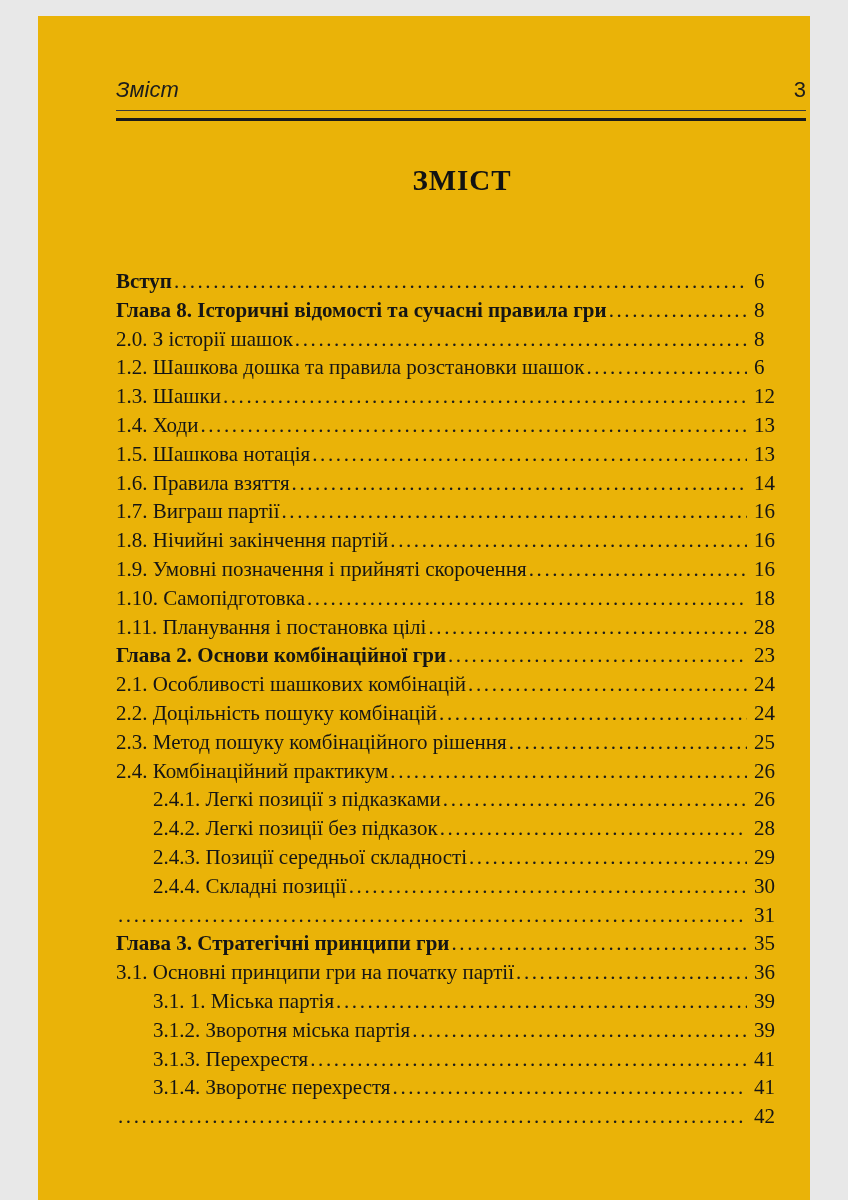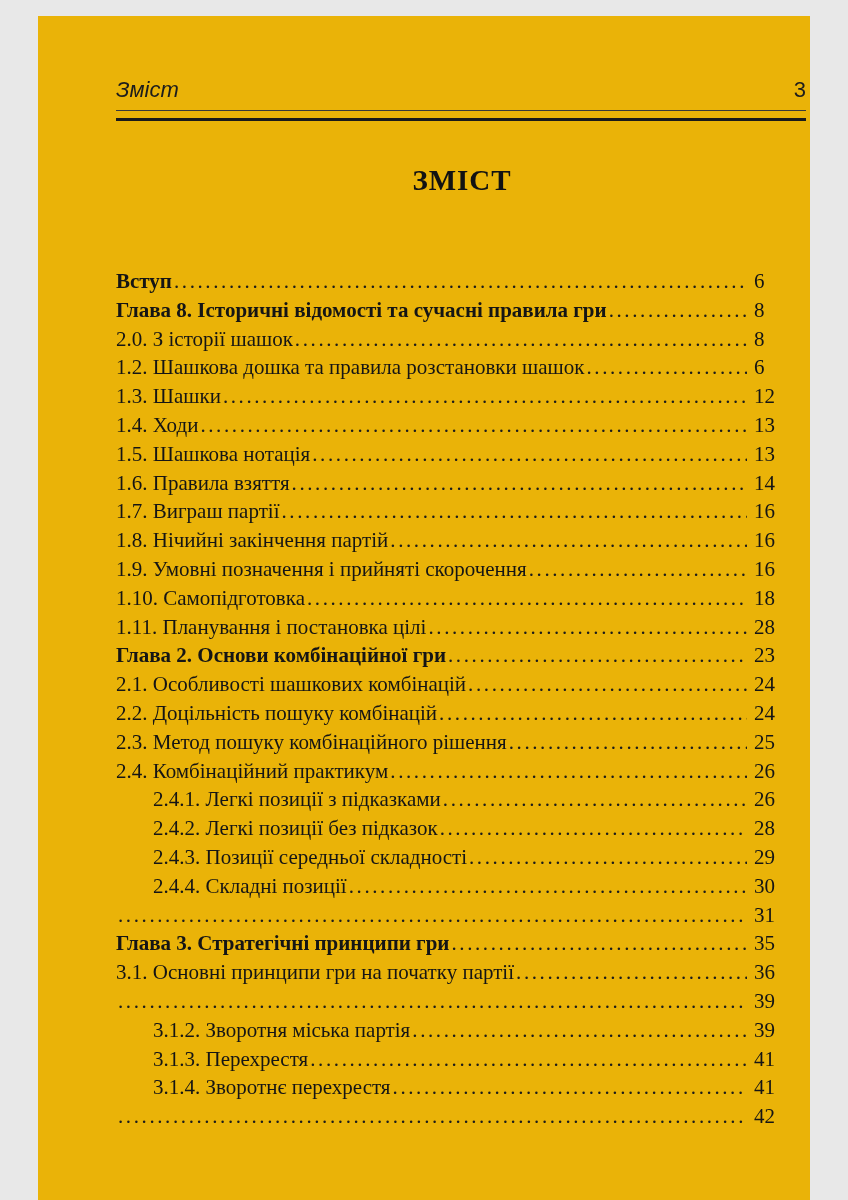--- a/index.html
+++ b/index.html
@@ -239,20 +239,21 @@
         <span class="toc-label">Глава 3. Стратегічні принципи гри</span>
         <span class="toc-dots">........................................................................................................................................................................................................</span>
         <span class="toc-page">35</span>
       </div>
       <div class="toc-row">
         <span class="toc-label">3.1. Основні принципи гри на початку партії</span>
         <span class="toc-dots">........................................................................................................................................................................................................</span>
         <span class="toc-page">36</span>
       </div>
       <div class="toc-row indent-1">
+        <span class="toc-label">3.1. 1. Міська партія</span>
         <span class="toc-dots">........................................................................................................................................................................................................</span>
         <span class="toc-page">39</span>
       </div>
       <div class="toc-row indent-1">
         <span class="toc-label">3.1.2. Зворотня міська партія</span>
         <span class="toc-dots">........................................................................................................................................................................................................</span>
         <span class="toc-page">39</span>
       </div>
       <div class="toc-row indent-1">
         <span class="toc-label">3.1.3. Перехрестя</span>

